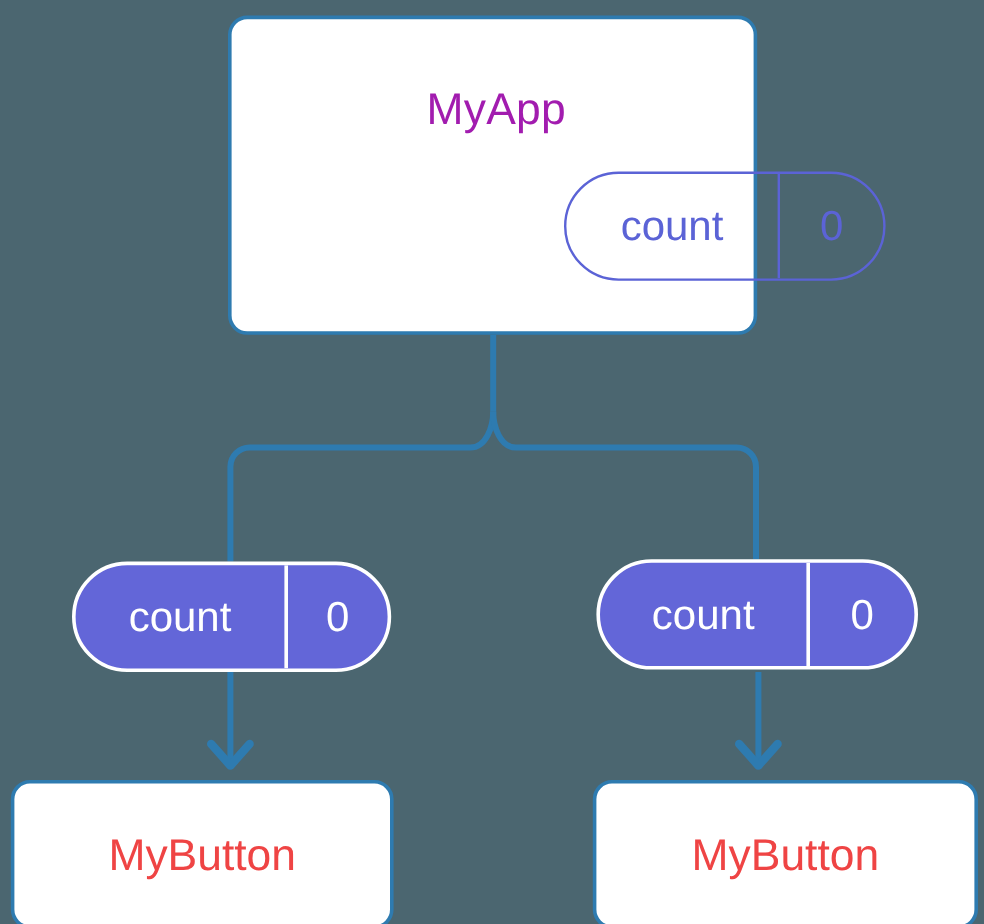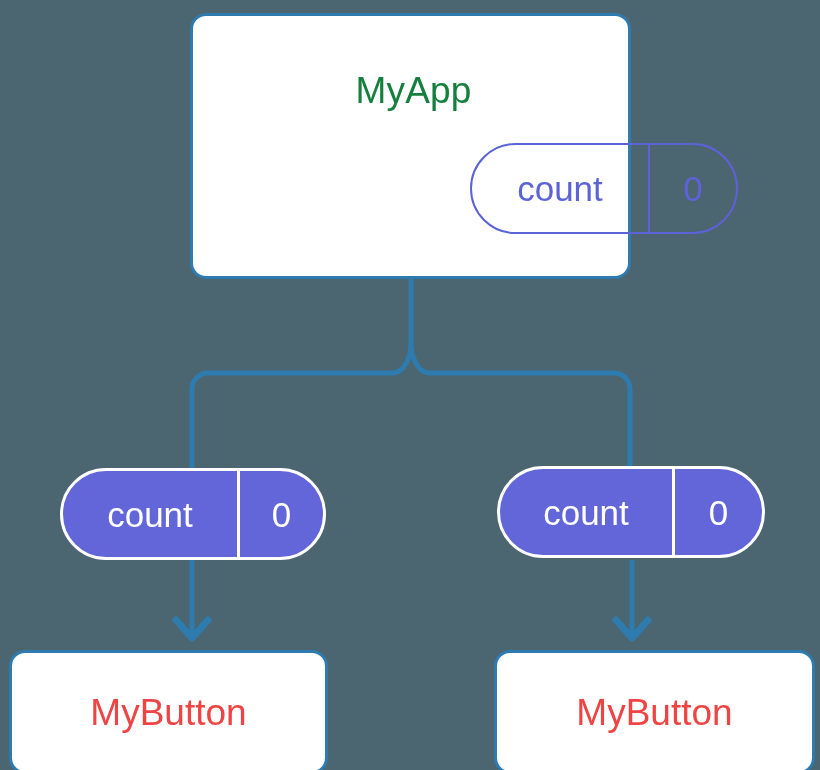--- a/index.html
+++ b/index.html
@@ -40,21 +40,21 @@
     top: 13px;
     width: 441px;
     height: 266px;
   }
   .app-title {
     position: absolute;
     left: 0;
     top: 56px;
     width: 441px;
     text-align: center;
-    color: #15803d;
+    color: #a21caf;
     font-size: 37px;
     letter-spacing: 0.2px;
     line-height: 1;
     white-space: nowrap;
   }
 
   
   .pill {
     position: absolute;
     display: flex;

